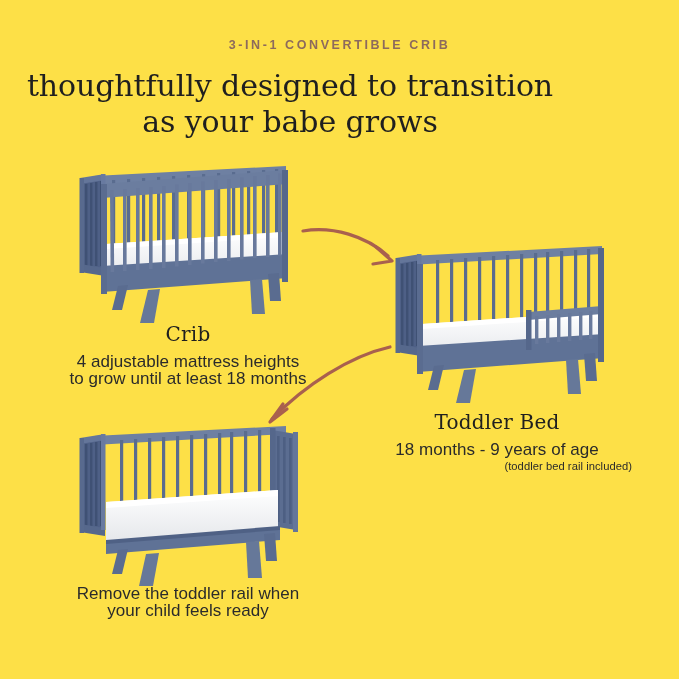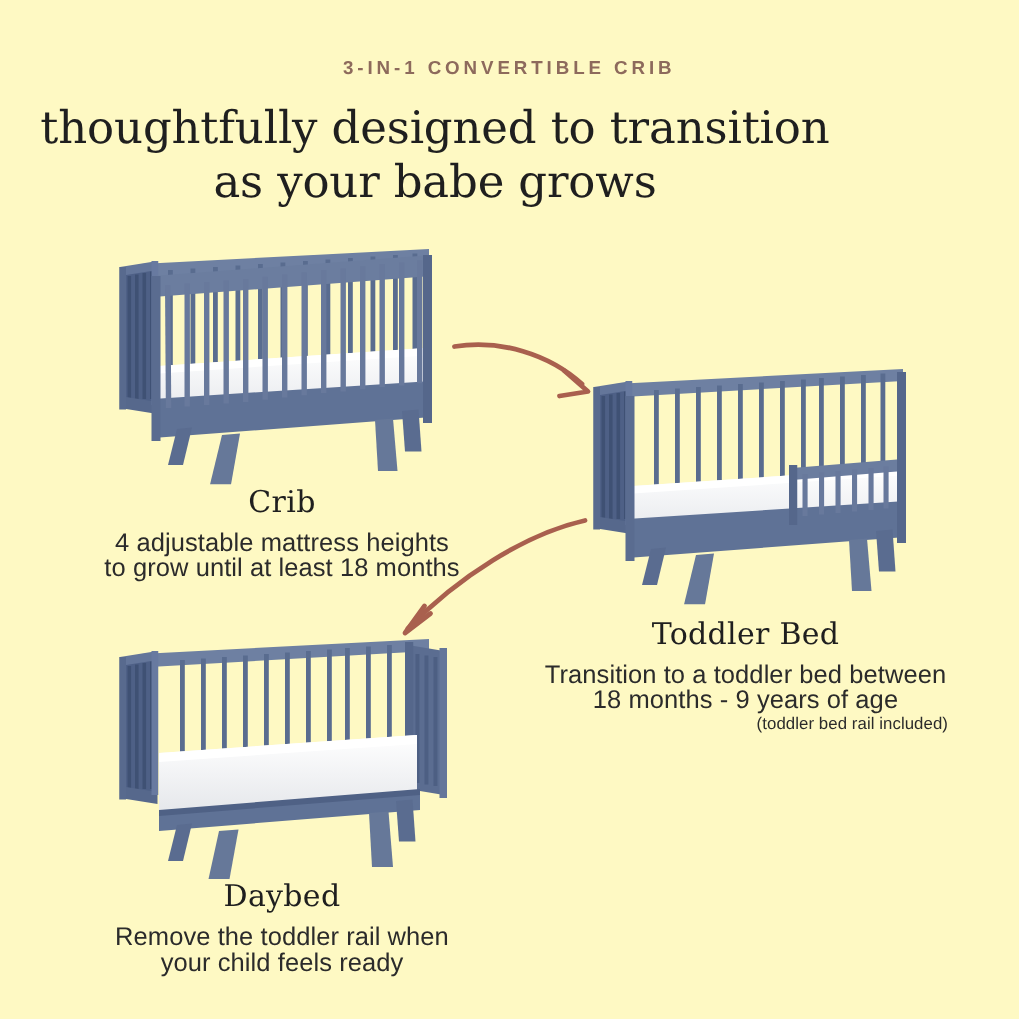--- a/index.html
+++ b/index.html
@@ -13,21 +13,21 @@
     position: relative;
     overflow: hidden;
     font-family: "Liberation Sans", sans-serif;
     color: #2b2b2b;
     -webkit-font-smoothing: antialiased;
   }
 
   #page {
     position: absolute;
     inset: 0;
-    background: #fef9c3;
+    background: #fde047;
   }
 
   
   .eyebrow {
     position: absolute;
     top: 38px;
     left: 0;
     width: 679px;
     text-align: center;
     font-family: "Liberation Sans", sans-serif;
@@ -326,24 +326,22 @@
   </svg>
 
   <div class="caption" id="caption-crib">
     <div class="title">Crib</div>
     <div class="body-line">4 adjustable mattress heights</div>
     <div class="body-line">to grow until at least 18 months</div>
   </div>
 
   <div class="caption" id="caption-toddler">
     <div class="title">Toddler Bed</div>
-    <div class="body-line">Transition to a toddler bed between</div>
     <div class="body-line">18 months - 9 years of age</div>
     <div class="body-line small">(toddler bed rail included)</div>
   </div>
 
   <div class="caption" id="caption-daybed">
-    <div class="title">Daybed</div>
     <div class="body-line">Remove the toddler rail when</div>
     <div class="body-line">your child feels ready</div>
   </div>
 
 </div>
 
 </body></html>

